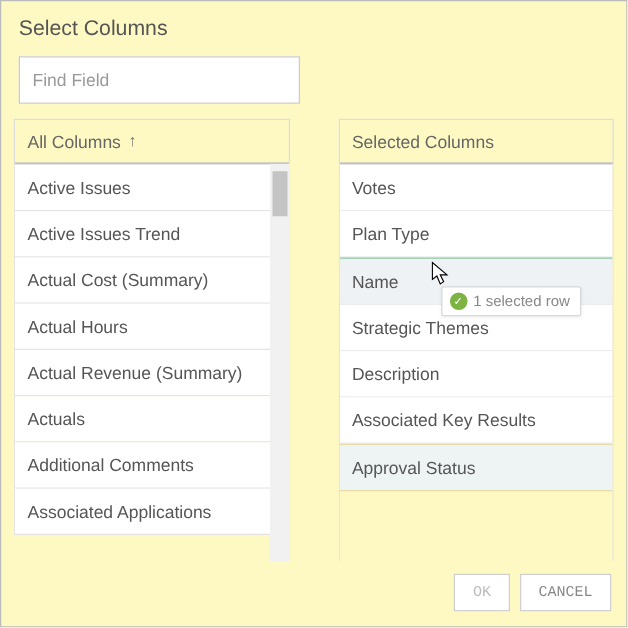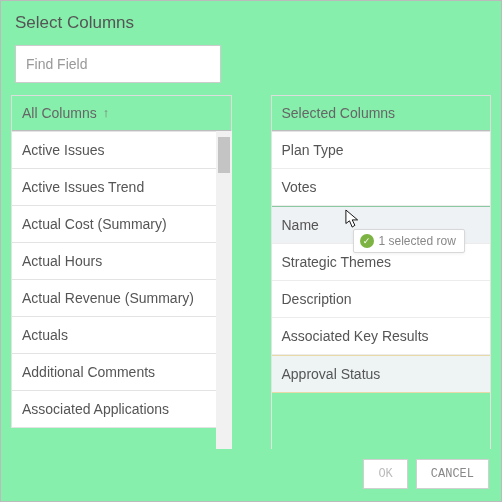--- a/index.html
+++ b/index.html
@@ -6,33 +6,33 @@
   body {
     font-family: "Segoe UI", Arial, sans-serif;
     font-size: 14px;
     color: #555;
     background: #fff;
   }
   .dialog {
     width: 502px;
     height: 502px;
     border: 1px solid #bbb;
-    background: #86efac;
+    background: #fef9c3;
     position: relative;
     display: flex;
     flex-direction: column;
   }
   .dialog-title {
     font-size: 17px;
     color: #555;
     padding: 12px 14px 8px 14px;
   }
   .search-box {
     margin: 4px 14px 12px 14px;
-    width: 206px;
+    width: 225px;
   }
   .search-input {
     width: 100%;
     height: 38px;
     border: 1px solid #ccc;
     padding: 0 10px;
     font-size: 14px;
     color: #888;
     outline: none;
     font-family: inherit;
@@ -214,22 +214,22 @@
         </div>
       </div>
     </div>
 
     <div class="col col-right">
       <div class="col-header">
         <span>Selected Columns</span>
       </div>
       <div class="scroll-area">
         <div class="list list-right" id="right-list">
+            <div class="list-item">Votes</div>
             <div class="list-item">Plan Type</div>
-            <div class="list-item">Votes</div>
             <div class="list-item row-hover">Name</div>
             <div class="list-item">Strategic Themes</div>
             <div class="list-item">Description</div>
             <div class="list-item">Associated Key Results</div>
             <div class="list-item row-selected">Approval Status</div>
           </div>
 
         <svg class="cursor" style="left:74px; top:78px;" viewBox="0 0 20 22">
           <path fill="#fff" stroke="#000" stroke-width="1" d="M1 1 L1 16 L5 13 L8 20 L11 18 L8 12 L14 12 Z"></path>
         </svg>

